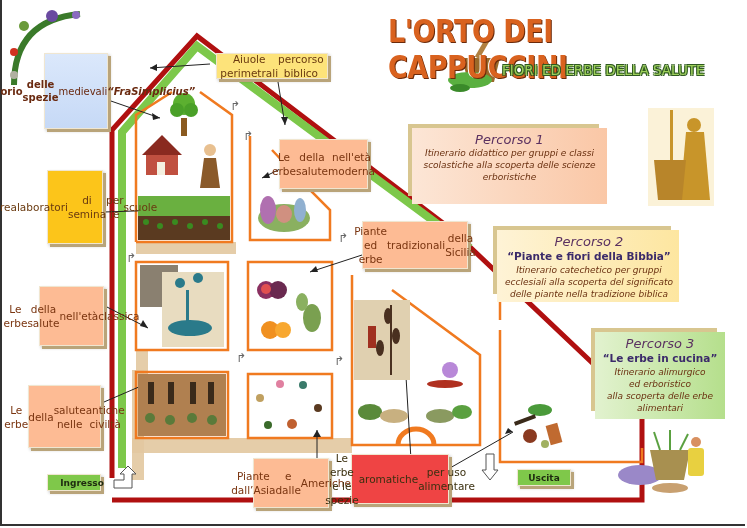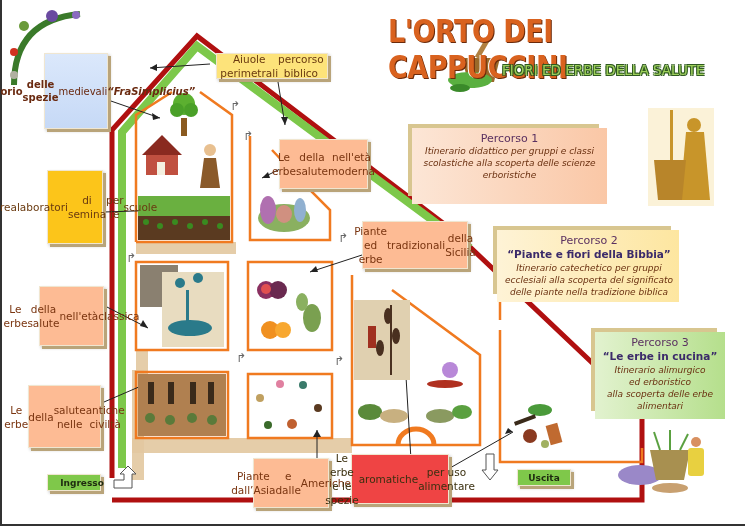--- a/index.html
+++ b/index.html
@@ -33,21 +33,21 @@
     position: absolute; left: 502px; top: 62px; width: 240px;
     font-family: "DejaVu Sans", sans-serif; font-weight: normal; font-size: 13.5px;
     color: #9ed05a; text-shadow: 1px 1px 0 #2f5a20, -1px -1px 0 #2f5a20, 1px -1px 0 #2f5a20, -1px 1px 0 #2f5a20;
     letter-spacing: 0px;
   }
   .route {
     position: absolute; box-sizing: border-box; text-align: center;
     font-family: "DejaVu Sans", sans-serif; padding: 4px 6px;
     box-shadow: -6px -6px 0 -2px #d8c690;
   }
-  .route .rt-hd { font-size: 11px; color: #5a3060; }
+  .route .rt-hd { font-size: 13px; color: #5a3060; font-style: italic; }
   .route .rt-title { font-size: 10.5px; font-weight: bold; color: #3b2a6a; margin: 1px 0 2px; }
   .route .rt-desc { font-size: 9px; font-style: italic; color: #6a3010; line-height: 12px; }
   .r1 { background: linear-gradient(90deg, #fce6d6, #fac7a6); }
   .r2 { background: linear-gradient(90deg, #fef3d6, #fde6a0); padding-left: 8px; }
   .r3 { background: linear-gradient(90deg, #e2f2cf, #b5df8c); }
   .turn { position: absolute; font-size: 12px; color: #666; line-height: 12px; }
 </style>
 </head>
 <body>
 

